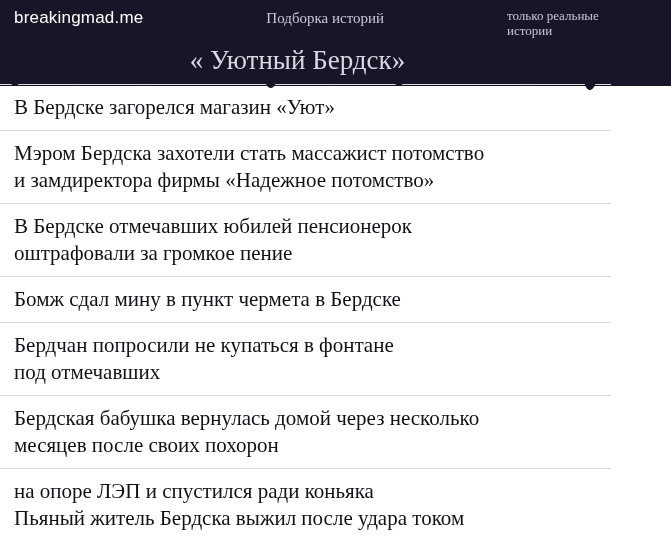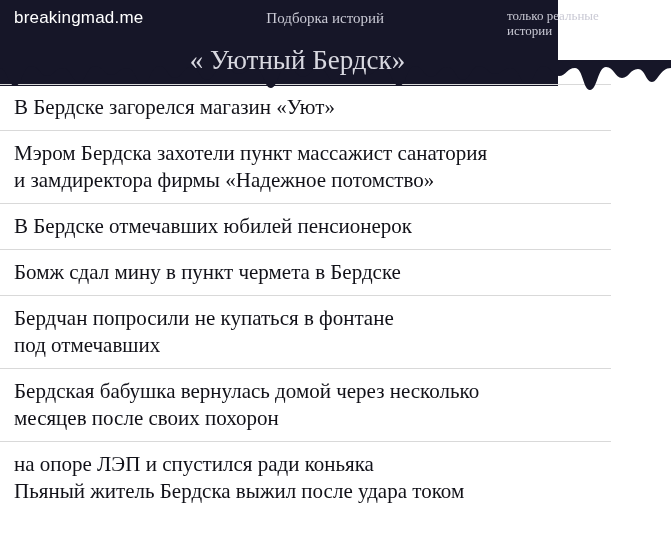--- a/index.html
+++ b/index.html
@@ -16,21 +16,21 @@
   .page {
     position: relative;
     width: 671px;
     height: 541px;
     background: #ffffff;
   }
 
   
   .header {
     position: relative;
-    width: 558px;
+    width: 671px;
     height: 86px;
     background: #161628;
     overflow: visible;
   }
   .header-row {
     position: relative;
     display: flex;
     align-items: flex-start;
     justify-content: space-between;
     padding: 8px 14px 0 14px;
@@ -160,26 +160,27 @@
 
   <div class="site-title">« Уютный Бердск»</div>
 
   <div class="list">
 
     <div class="item">
       <span class="l">В Бердске загорелся магазин «Уют»</span>
     </div>
 
     <div class="item">
-      <span class="l">Мэром Бердска захотели пункт массажист санатория</span>
+      <span class="l">Мэром Бердска захотели стать массажист потомство</span>
       <span class="l">и замдиректора фирмы «Надежное потомство»</span>
     </div>
 
     <div class="item">
       <span class="l">В Бердске отмечавших юбилей пенсионерок</span>
+      <span class="l">оштрафовали за громкое пение</span>
     </div>
 
     <div class="item">
       <span class="l">Бомж сдал мину в пункт чермета в Бердске</span>
     </div>
 
     <div class="item">
       <span class="l">Бердчан попросили не купаться в фонтане</span>
       <span class="l">под отмечавших</span>
     </div>

